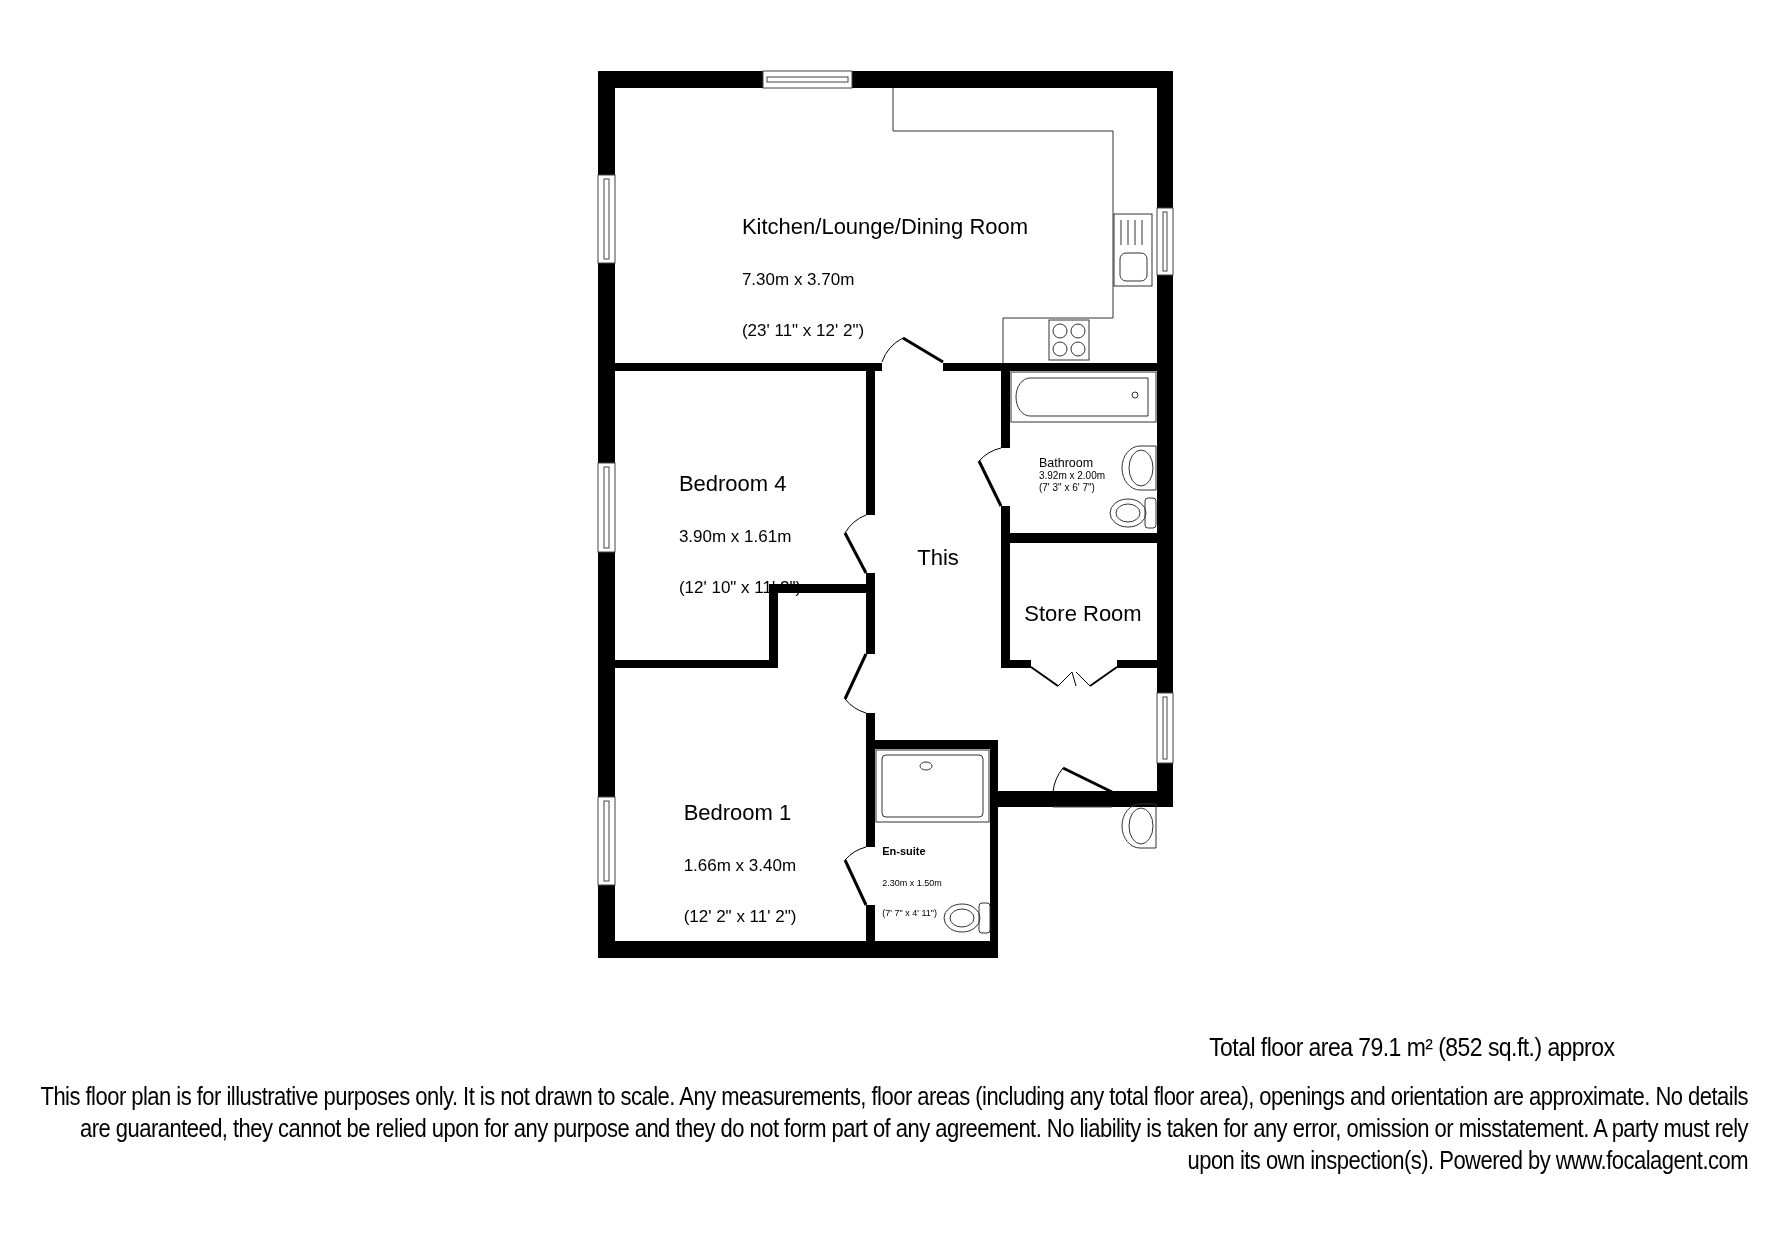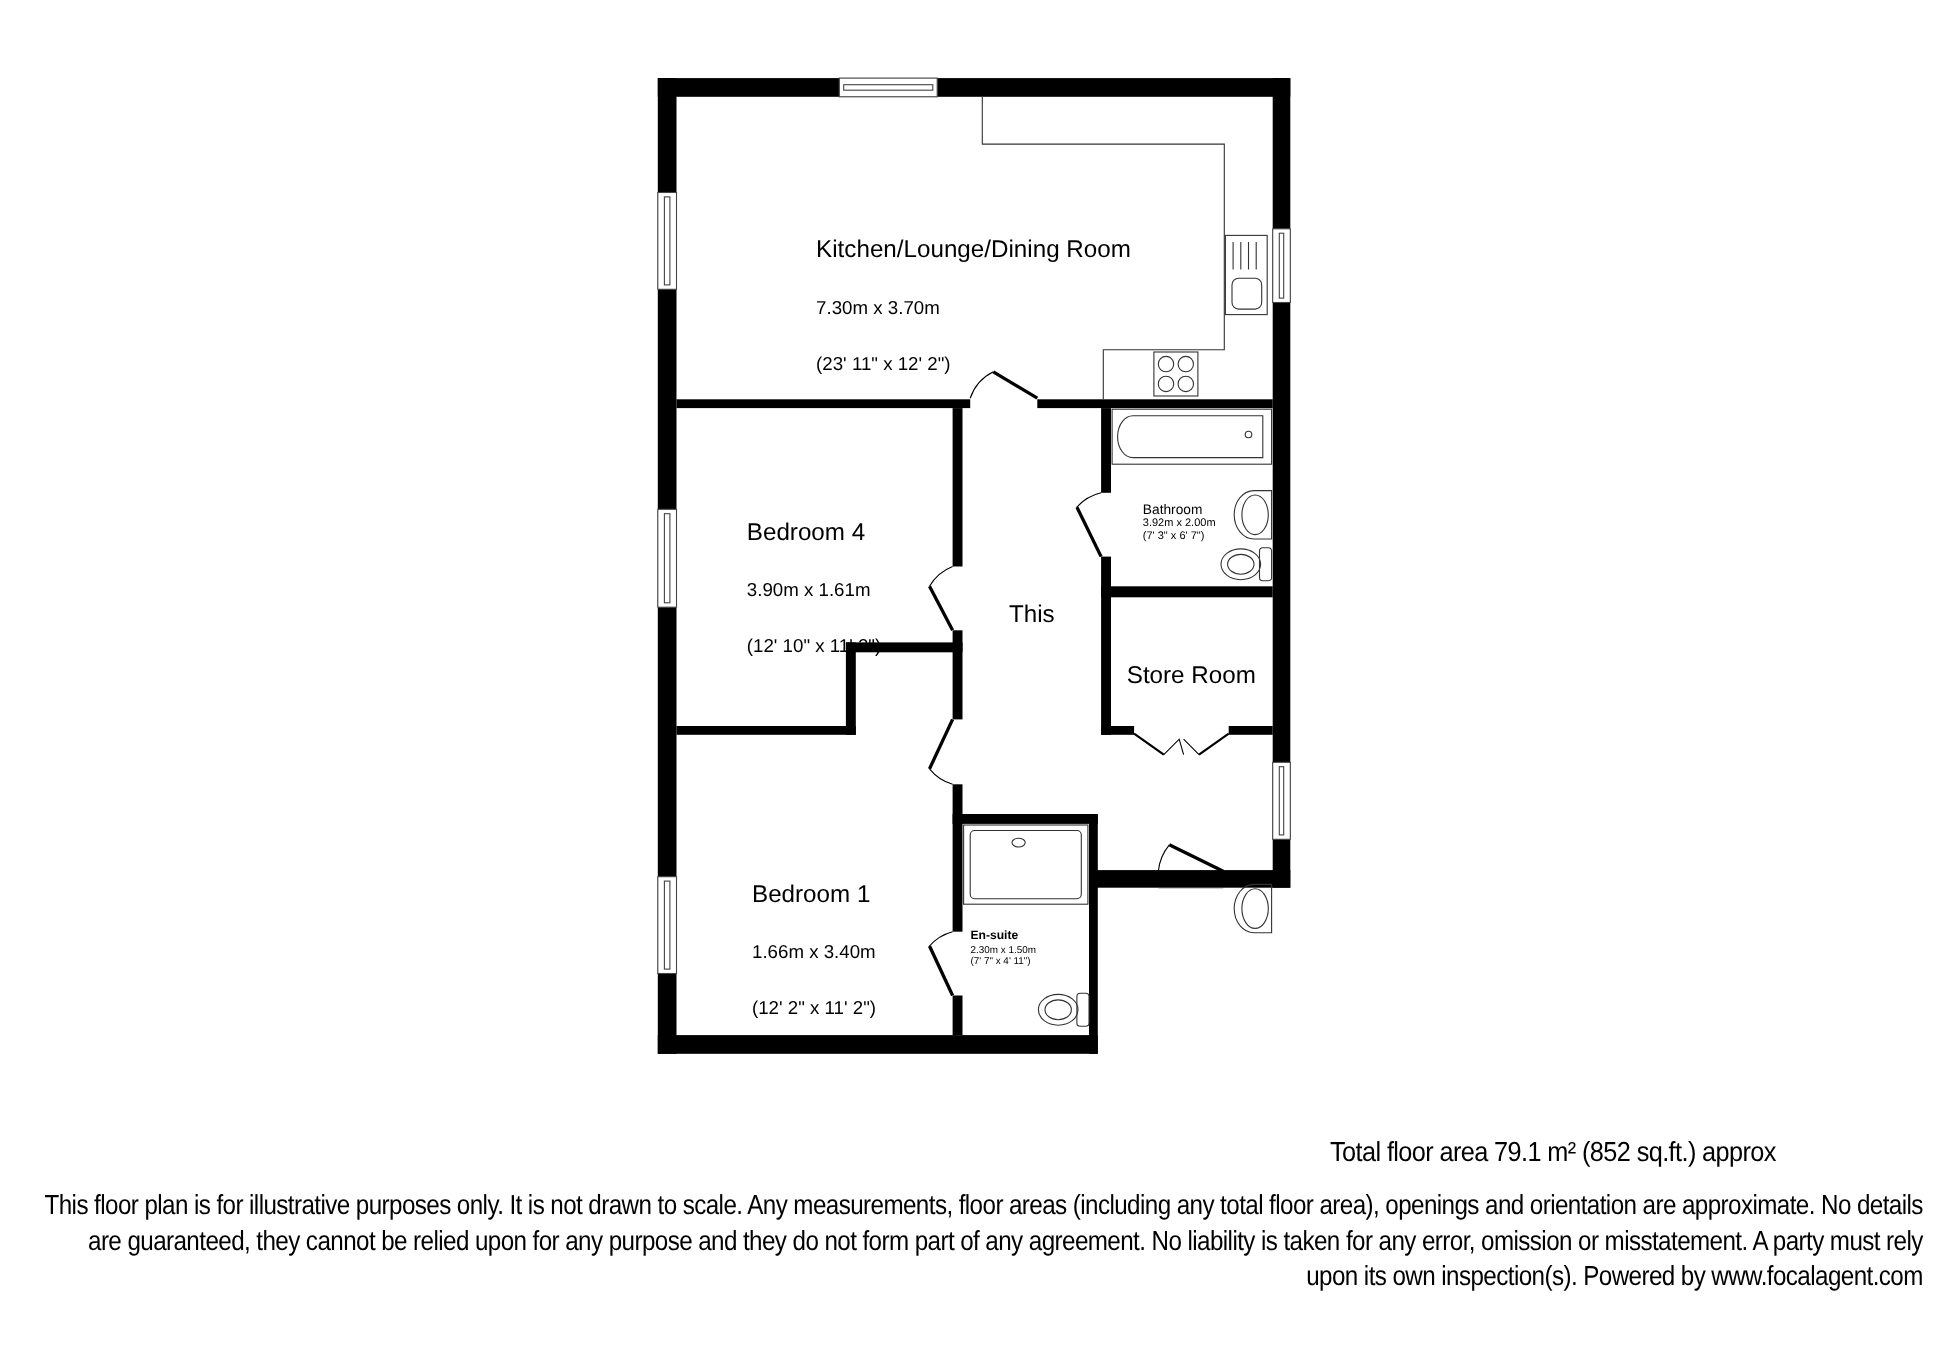--- a/index.html
+++ b/index.html
@@ -7,21 +7,21 @@
          font-family: "Liberation Sans", sans-serif; color: #000; }
   #plan { position: absolute; left: 0; top: 0; }
   .room-label { position: absolute; text-align: left; white-space: nowrap; line-height: 1.15; transform: translateX(-50%); }
   .room-label .name { display: block; }
   .room-label .dim { display: block; }
   .lg .name { font-size: 22px; }
   .lg .dim { font-size: 17px; margin-top: 31px; }
   .sm .name { font-size: 12.5px; }
   .sm .dim { font-size: 10px; }
   .xs .name { font-size: 11px; font-weight: bold; }
-  .xs .dim { font-size: 9px; }
+  .xs .dim { font-size: 9px; margin-top: 20px; }
   #footer { position: absolute; left: 32px; top: 1033px; width: 1720px; text-align: right; }
   #total { font-size: 25px; margin: 0 0 18px 0; letter-spacing: -0.6px; transform: scaleX(0.92); transform-origin: left; }
   #disclaimer { font-size: 25px; line-height: 32px; margin: 0; letter-spacing: -0.6px; transform: scaleX(0.88); transform-origin: left; width: 1950px; }
 </style>
 </head>
 <body>
 
 <svg id="plan" width="1771" height="1000" viewBox="0 0 1771 1000" xmlns="http://www.w3.org/2000/svg">
 
   <g fill="#000">

